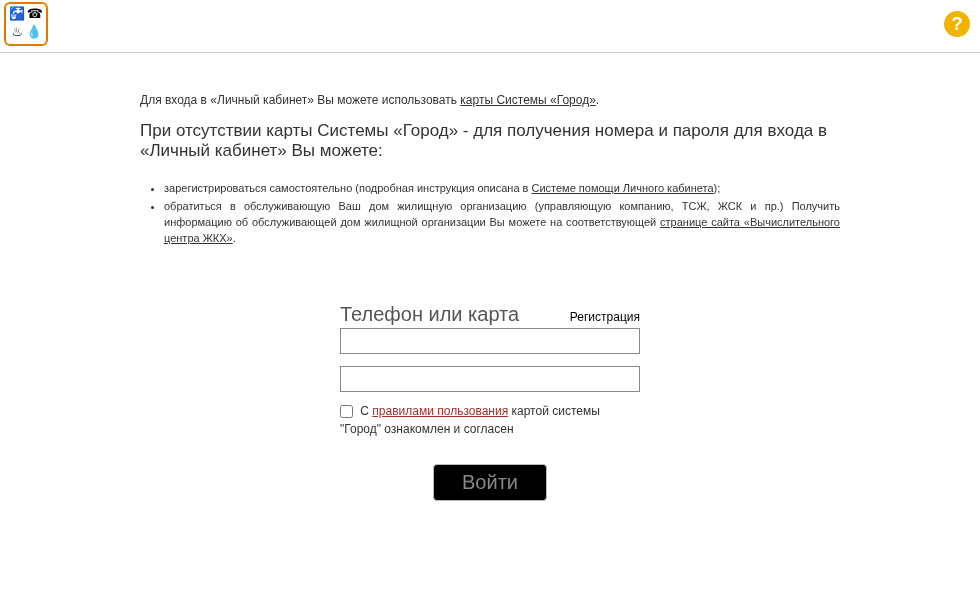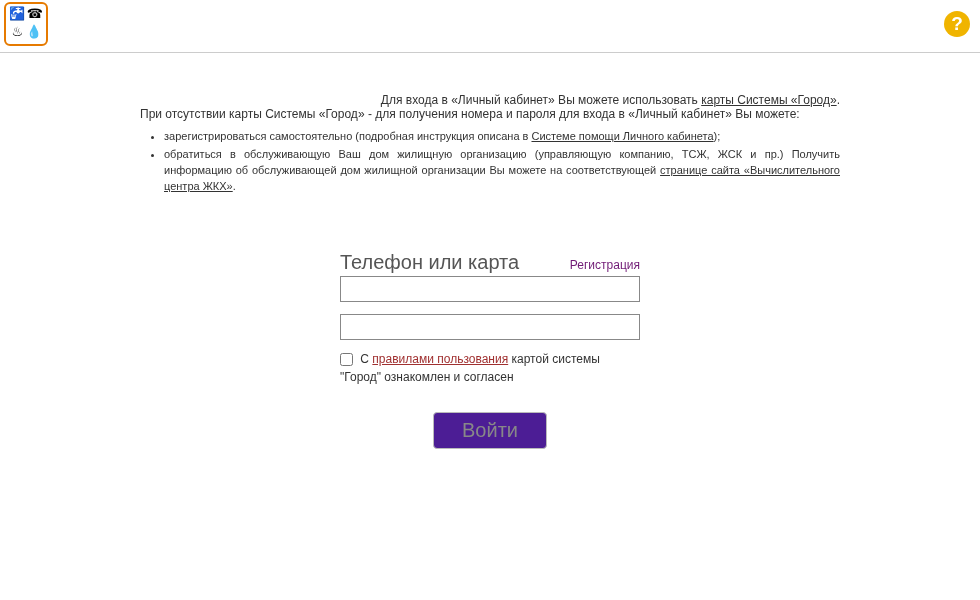--- a/index.html
+++ b/index.html
@@ -62,25 +62,25 @@
       padding: 40px 140px 0 140px;
       color: #333;
     }
     .greeting {
       font-size: 12px;
       font-weight: bold;
       margin-bottom: 14px;
     }
     .intro-line {
       font-size: 12px;
-      text-align: right;
+      margin-bottom: 14px;
     }
     .intro-para {
-      font-size: 12px;
-      margin-bottom: 8px;
+      font-size: 17px;
+      margin-bottom: 20px;
     }
     .content ul {
       padding-left: 24px;
       font-size: 11px;
     }
     .content ul li {
       text-align: justify;
       line-height: 1.45;
       margin-bottom: 2px;
     }
@@ -101,21 +101,21 @@
       align-items: baseline;
       gap: 20px;
     }
     .field-label {
       font-size: 20px;
       color: #555;
       font-weight: 400;
     }
     .side-link {
       font-size: 12px;
-      color: #701a75;
+      color: #000000;
       text-decoration: none;
       cursor: pointer;
     }
     .text-input {
       width: 100%;
       height: 26px;
       border: 1px solid #888;
       padding: 2px 5px;
       font-size: 13px;
       margin-top: 2px;
@@ -134,21 +134,21 @@
       text-decoration: underline;
       cursor: pointer;
     }
     .submit-row {
       text-align: center;
       margin-top: 26px;
     }
     .submit-btn {
       font-size: 20px;
       color: #888;
-      background: #4c1d95;
+      background: #000000;
       border: 1px solid #bbb;
       border-radius: 4px;
       padding: 6px 28px;
       cursor: pointer;
     }
   </style>
 </head>
 <body>
 
 <div class="header">

